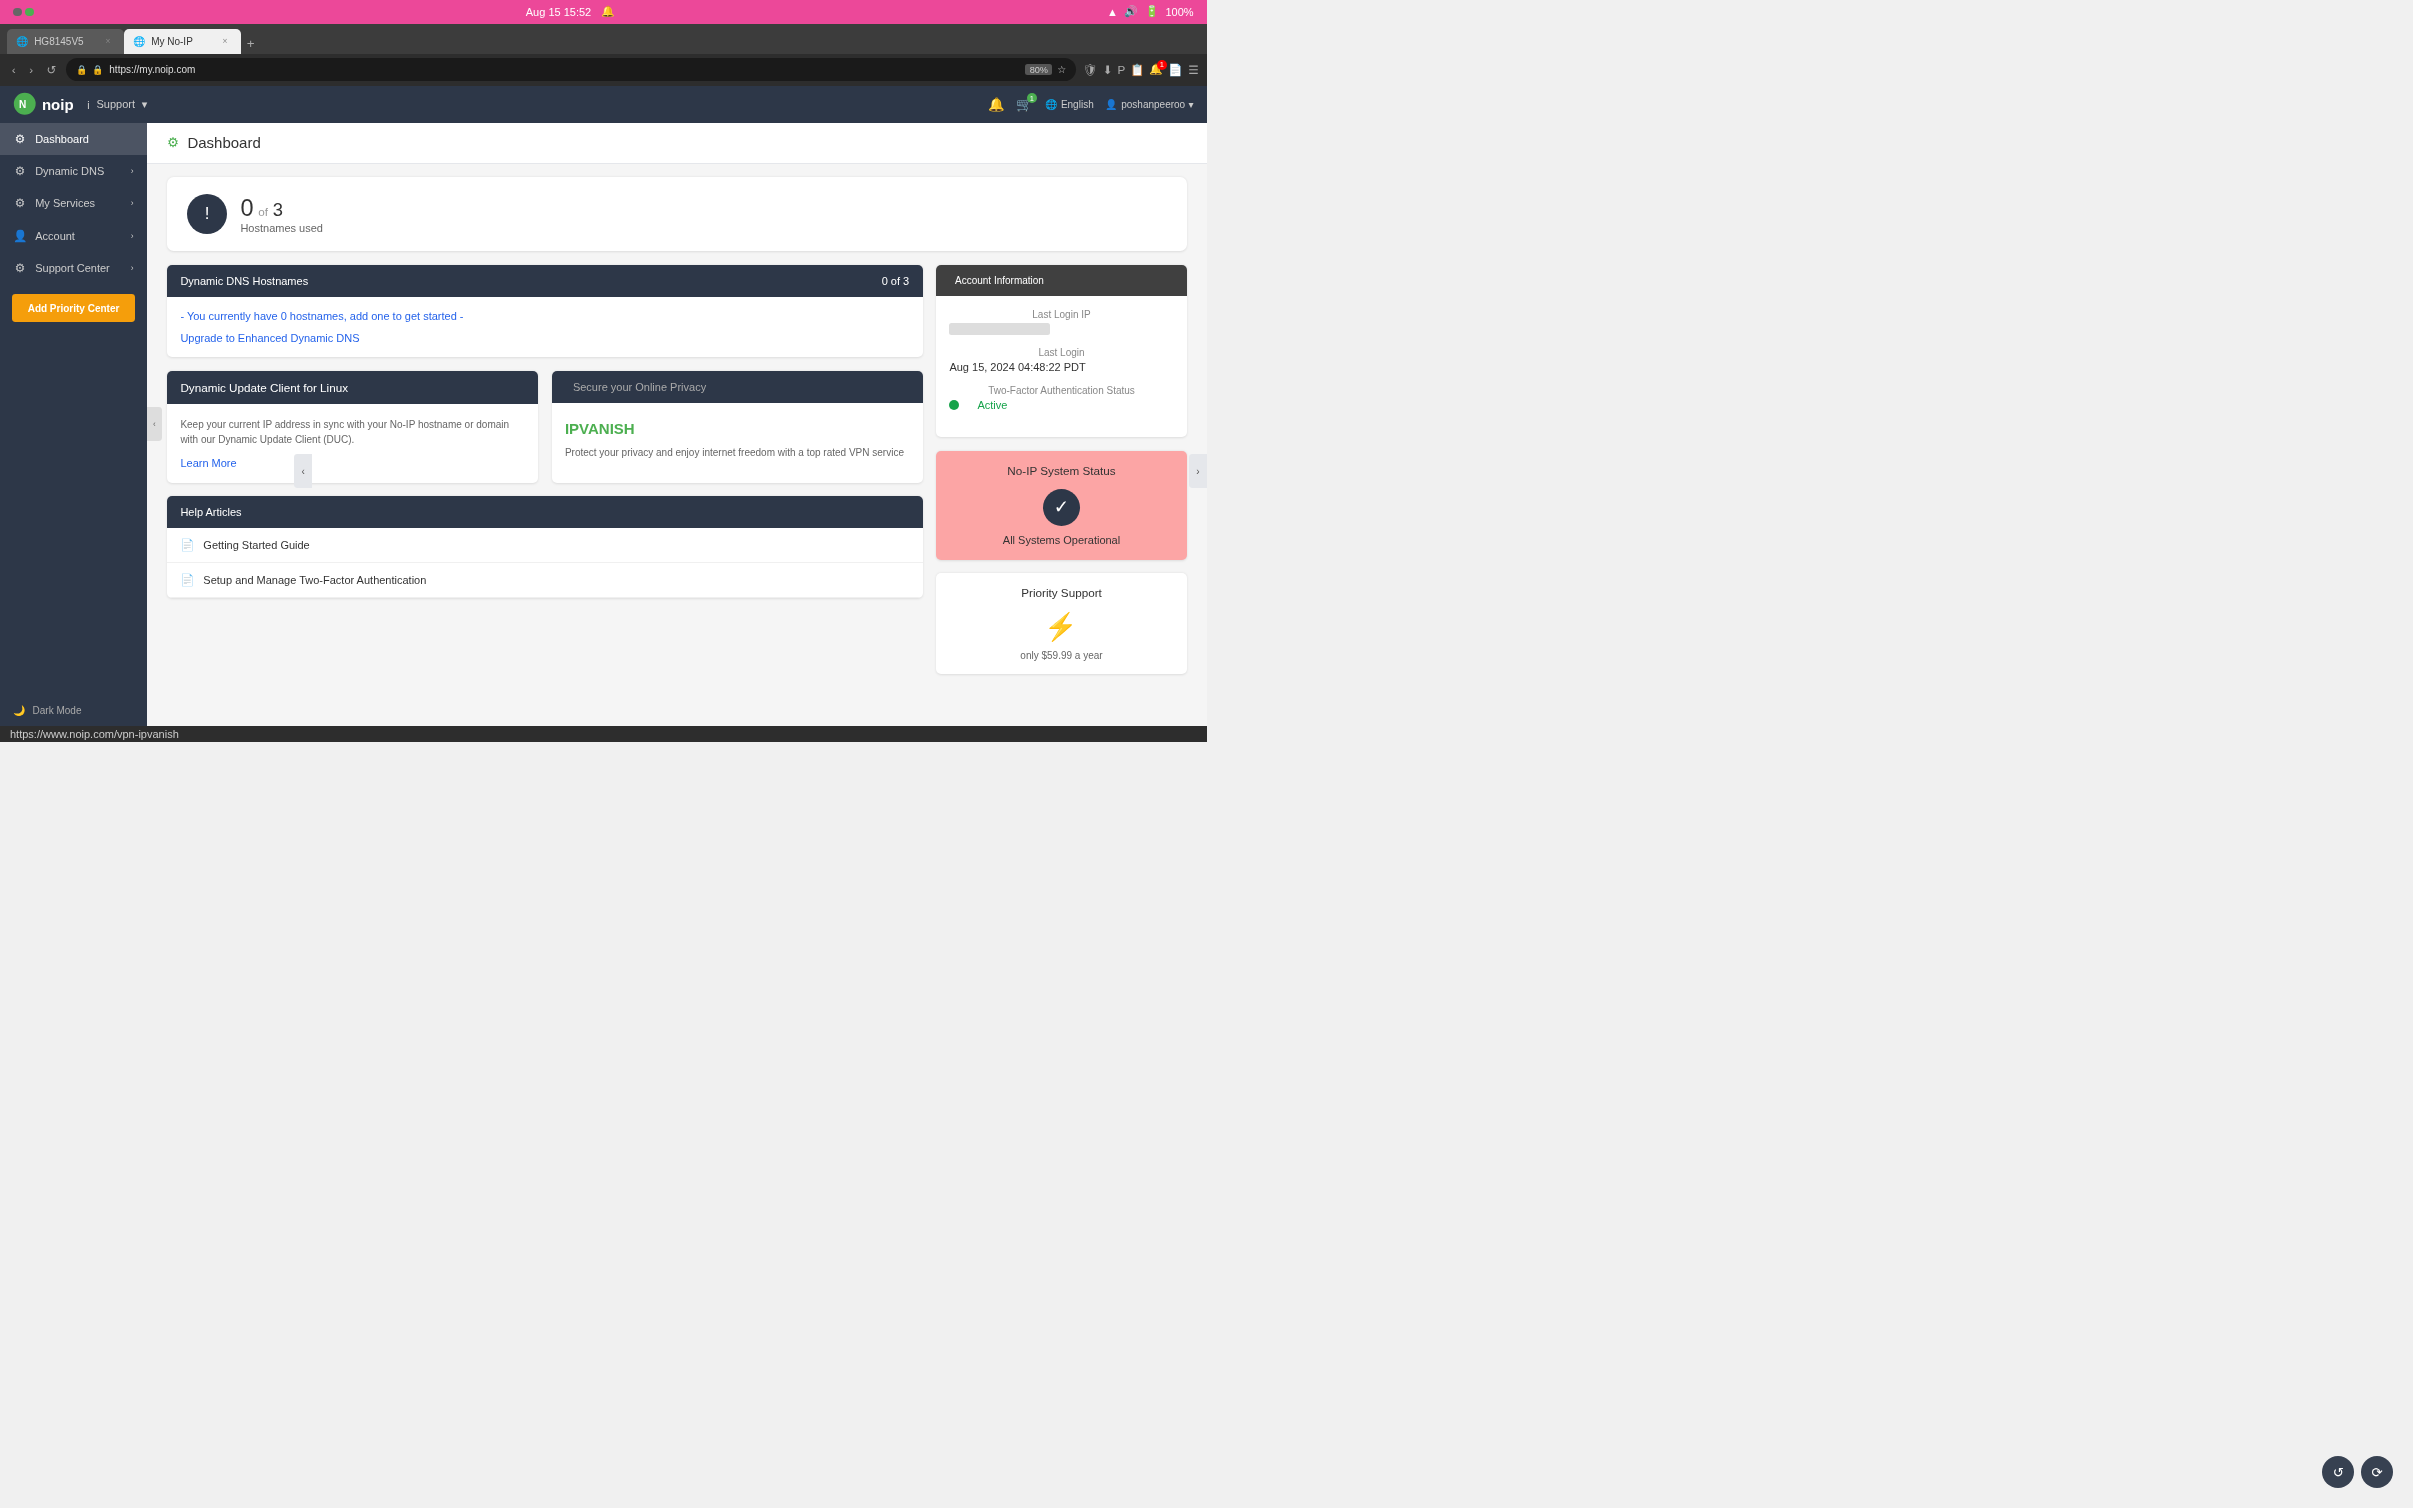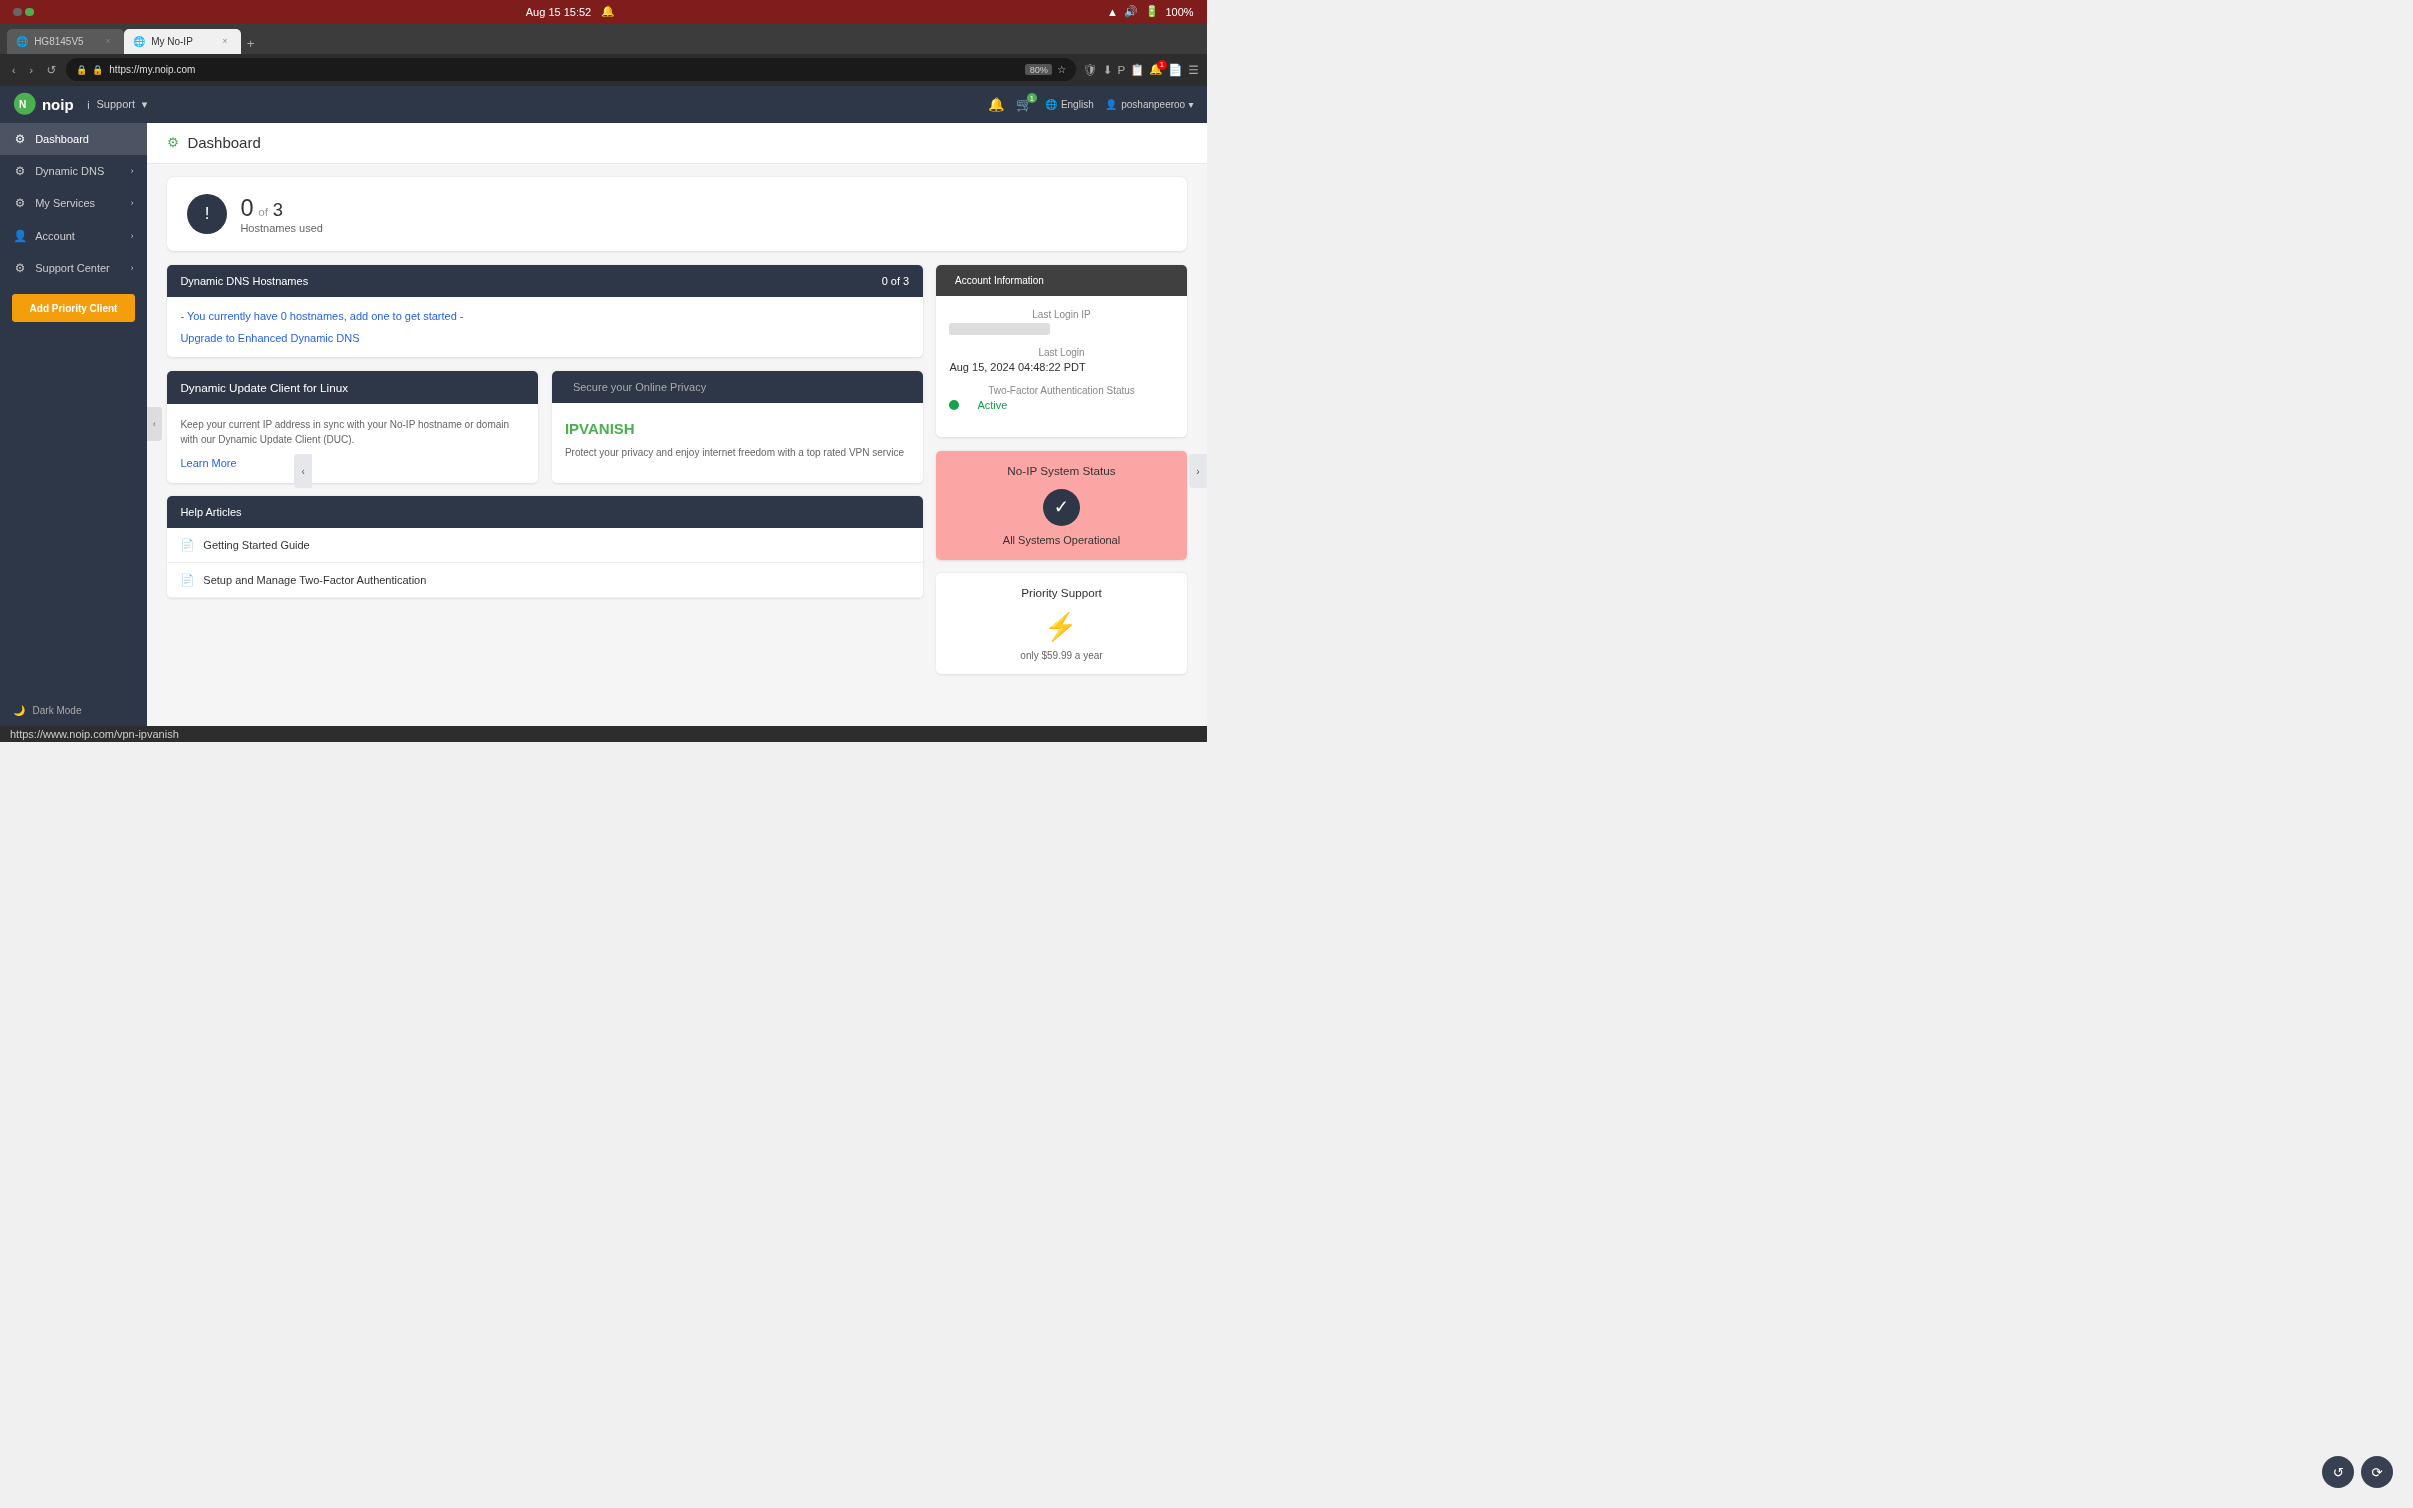--- a/index.html
+++ b/index.html
@@ -1,20 +1,20 @@
 <!DOCTYPE html>
 <html style="font-size:13.4px"><head>
   <meta charset="utf-8">
   <style>
     * { box-sizing: border-box; margin: 0; padding: 0; }
     body { font-family: -apple-system, BlinkMacSystemFont, 'Segoe UI', Arial, sans-serif; background: #f0f0f0; font-size: 11px; overflow: hidden; width: 1207px; height: 754px; }
 
     
     .os-bar {
-      background: #7f1d1d;
+      background: #ec4899;
       color: #fff;
       height: 23.5px;
       display: flex;
       align-items: center;
       justify-content: space-between;
       padding: 0 13.4px;
       font-size: 11px;
     }
     .os-bar-left { display: flex; align-items: center; gap: 6.7px; }
     .os-bar-center { display: flex; align-items: center; gap: 10px; }
@@ -441,21 +441,21 @@
         <span class="sidebar-icon">👤</span>
         <span>Account</span>
         <span class="chevron">›</span>
       </div>
       <div class="sidebar-item">
         <span class="sidebar-icon">⚙</span>
         <span>Support Center</span>
         <span class="chevron">›</span>
       </div>
 
-      <button class="add-priority-btn">Add Priority Client</button>
+      <button class="add-priority-btn">Add Priority Center</button>
 
       <div class="sidebar-bottom">
         <span>🌙</span>
         <span>Dark Mode</span>
       </div>
 
       <div class="sidebar-collapse-btn">‹</div>
     </div>
 
     <div class="content-area">

